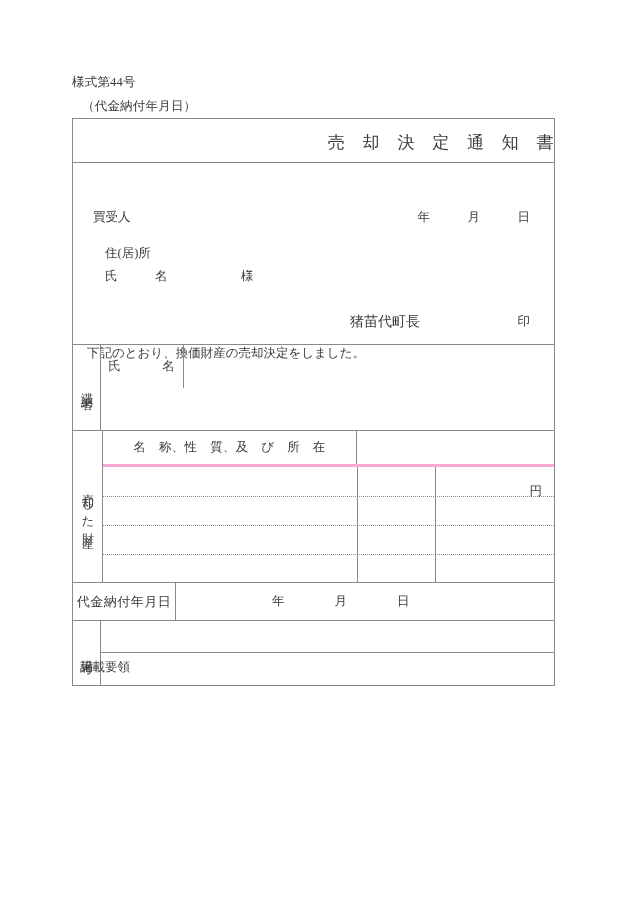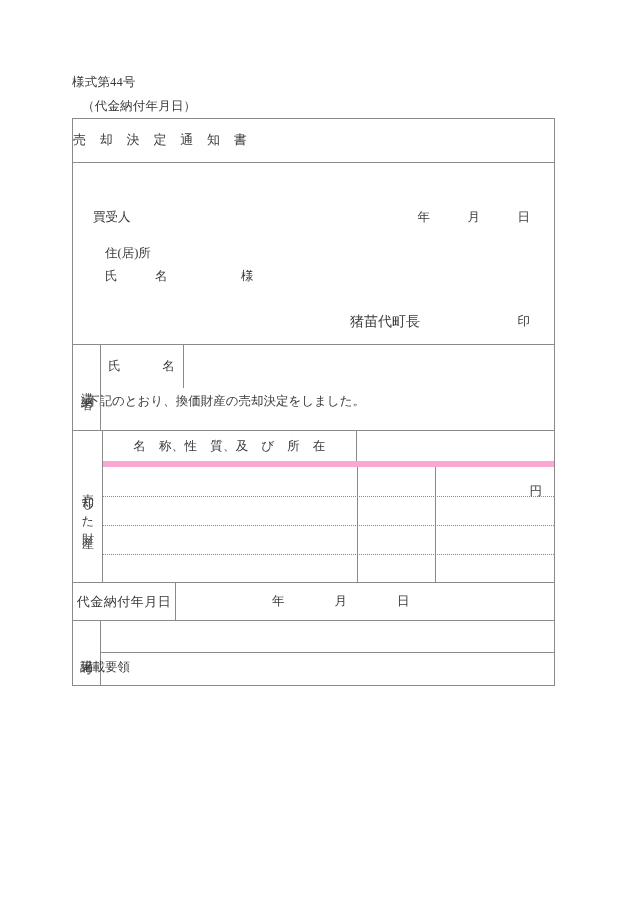--- a/index.html
+++ b/index.html
@@ -59,22 +59,22 @@
   .row:last-child { border-bottom: none; }
 
   
   .title-band {
     height: 44px;
   }
   .doc-title {
     position: absolute;
     left: 0; right: 0;
     top: 12px;
-    text-align: left;
-    font-size: 13px;
+    text-align: right;
+    font-size: 17px;
     letter-spacing: 0.4px;
     white-space: nowrap;
   }
 
   
   .addressee-band {
     height: 182px;
   }
   .kaiuke {
     position: absolute;
@@ -124,21 +124,20 @@
     top: 150px;
     font-size: 12.5px;
     white-space: nowrap;
   }
   .intro {
     position: absolute;
     left: 14px;
     top: 182px;
     font-size: 12.5px;
     white-space: nowrap;
-    margin-top: 48px;
   }
 
   
   .cell {
     position: absolute;
     top: 0;
     bottom: 0;
     box-sizing: border-box;
     display: flex;
     align-items: center;
@@ -199,21 +198,21 @@
   
   .property-band { height: 152px; }
   .pr-vlabel { left: 0; width: 30px; }
   .pr-body {
     position: absolute;
     left: 30px; right: 0; top: 0; bottom: 0;
   }
   .pr-head {
     position: relative;
     height: 36px;
-    border-bottom: 6px solid #f9a8d4;
+    border-bottom: 3px solid #f9a8d4;
     box-sizing: border-box;
   }
   .pr-rows {
     position: relative;
     height: 116px;
   }
   .col-name   { left: 0;     width: 254px; }
   .col-qty    { left: 254px; width: 78px;  }
   .col-price  { left: 332px; right: 0;     }
 

